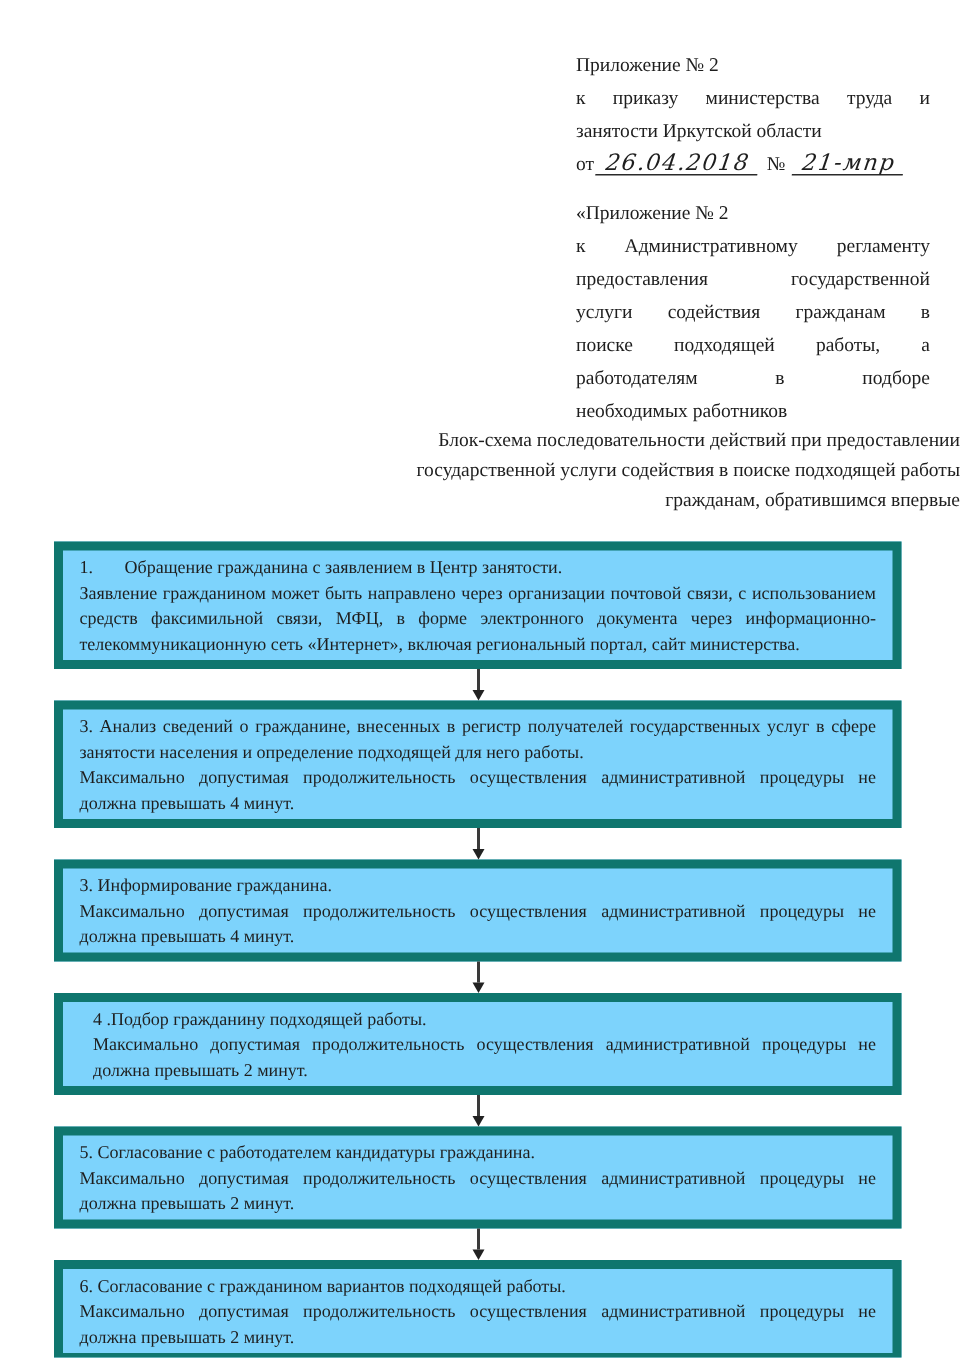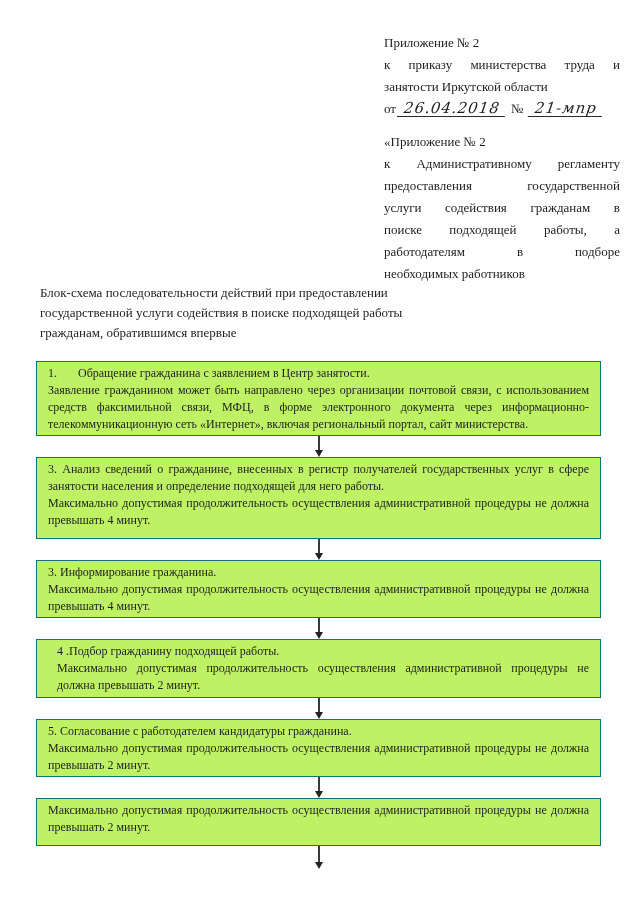--- a/index.html
+++ b/index.html
@@ -32,31 +32,31 @@
   .uline {
     border-bottom: 1px solid #2a2a2a;
     padding: 0 6px;
     margin: 0 2px;
     line-height: 16px;
   }
 
   
   .title {
     position: absolute; left: 40px; top: 283px; width: 600px;
-    text-align: left; font-size: 13px; line-height: 20px;
+    text-align: right; font-size: 13px; line-height: 20px;
   }
 
   
   .flow { position: absolute; left: 36px; top: 361px; width: 565px; }
   .box {
     box-sizing: border-box;
     width: 565px;
-    border: 1px solid #0f766e;
+    border: 6px solid #0f766e;
     padding: 3px 11px 2px 11px;
-    background: #bef264;
+    background: #7dd3fc;
   }
   .box p {
     margin: 0;
     font-size: 12px;
     line-height: 17px;
     text-align: justify;
   }
   .b1 { min-height: 70px; }
   .b2 { min-height: 82px; }
   .b3 { min-height: 55px; }
@@ -148,20 +148,21 @@
     <div class="box b5">
       <p>5. Согласование с работодателем кандидатуры гражданина.</p>
       <p>Максимально допустимая продолжительность осуществления административной процедуры не должна превышать 2 минут.</p>
     </div>
     <div class="arrow">
       <div class="stem"></div>
       <div class="head"></div>
     </div>
 
     <div class="box b6">
+      <p>6. Согласование с гражданином вариантов подходящей работы.</p>
       <p>Максимально допустимая продолжительность осуществления административной процедуры не должна превышать 2 минут.</p>
     </div>
     <div class="arrow last">
       <div class="stem"></div>
       <div class="head"></div>
     </div>
 
   </div>
 </div>
 

